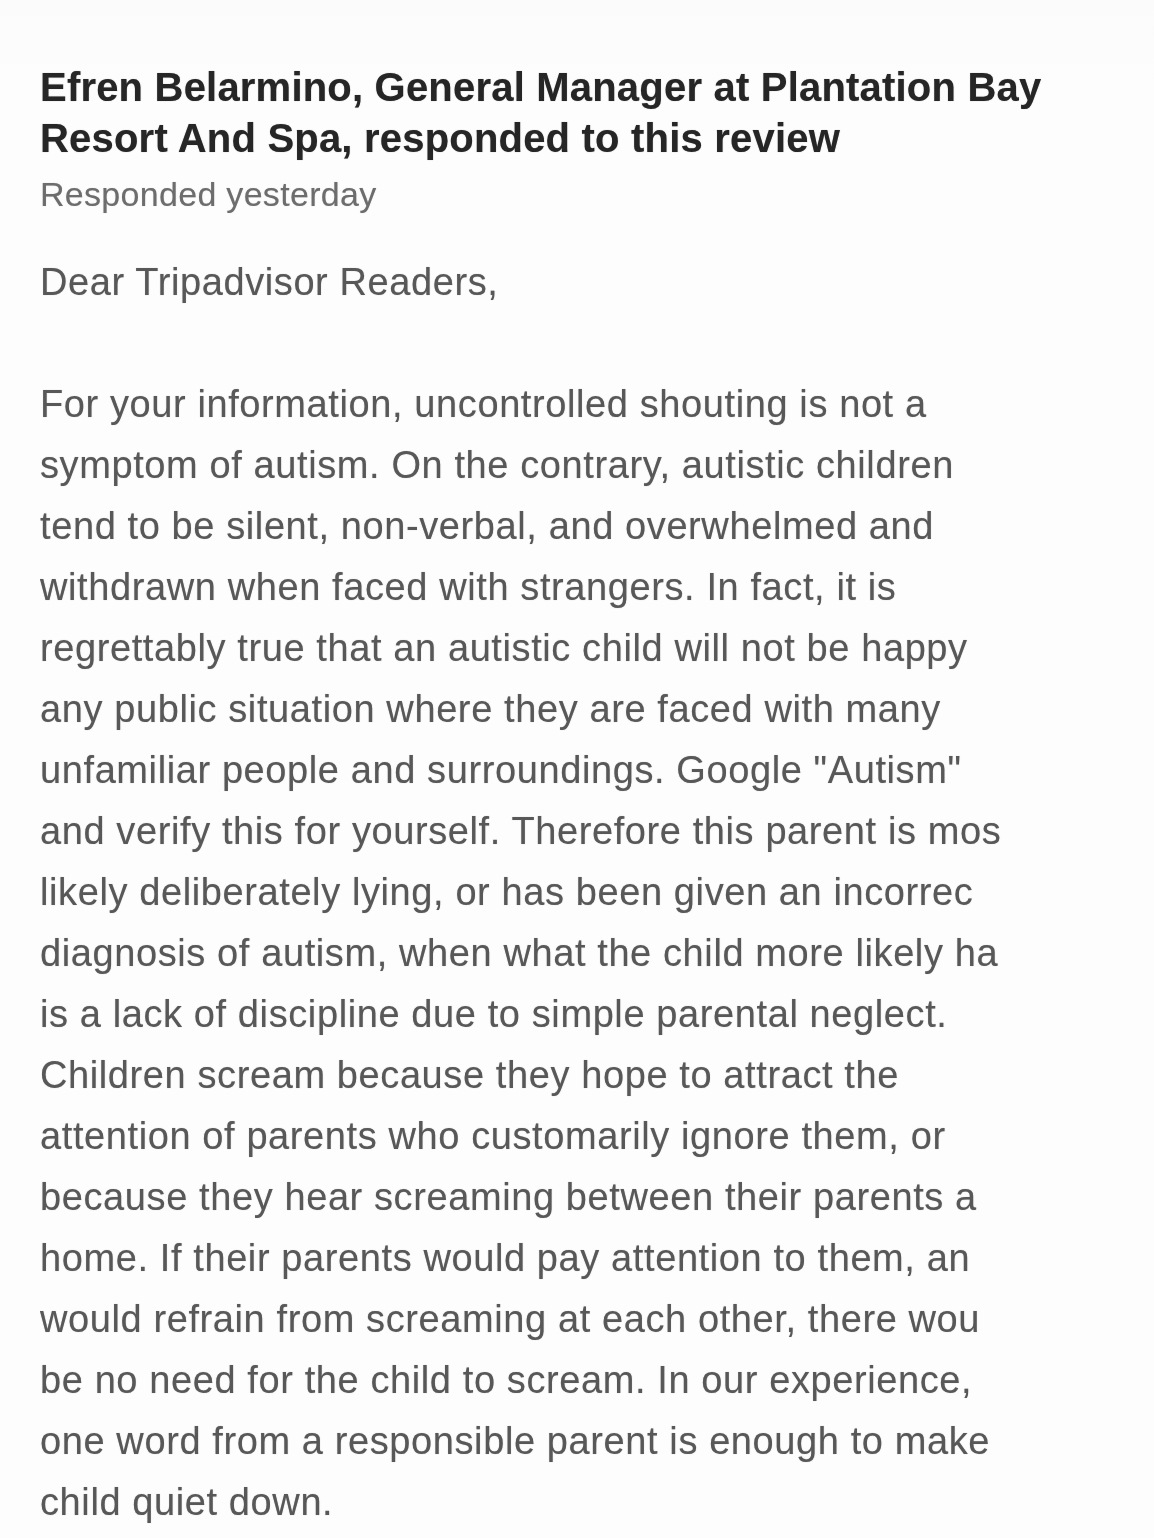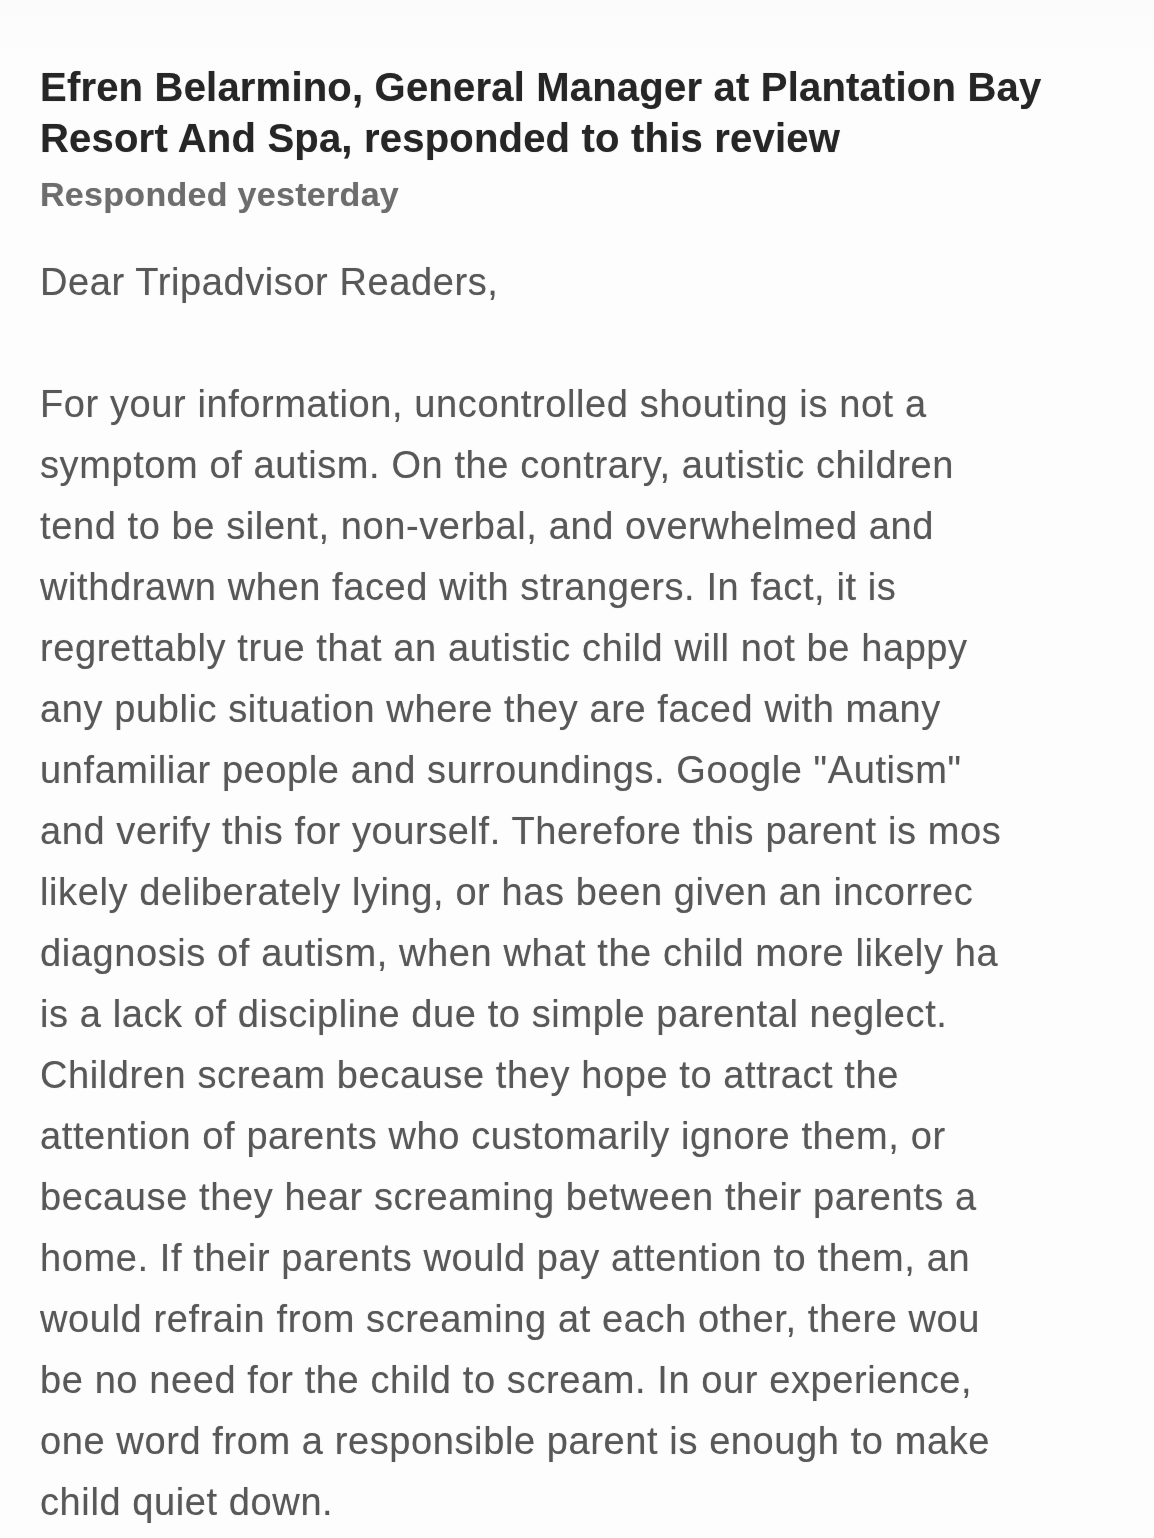--- a/index.html
+++ b/index.html
@@ -32,21 +32,20 @@
   .response-date {
     position: absolute;
     left: 40px;
     top: 172px;
     font-size: 34px;
     line-height: 44px;
     letter-spacing: 0.3px;
     color: #6d6d6d;
     white-space: nowrap;
     text-shadow: 0 0 1px rgba(109,109,109,0.4);
-    font-weight: bold;
   }
   .response-body {
     position: absolute;
     left: 40px;
     top: 252px;
     width: 1120px;
     font-size: 38px;
     line-height: 61px;
     letter-spacing: 0.6px;
     color: #585858;

